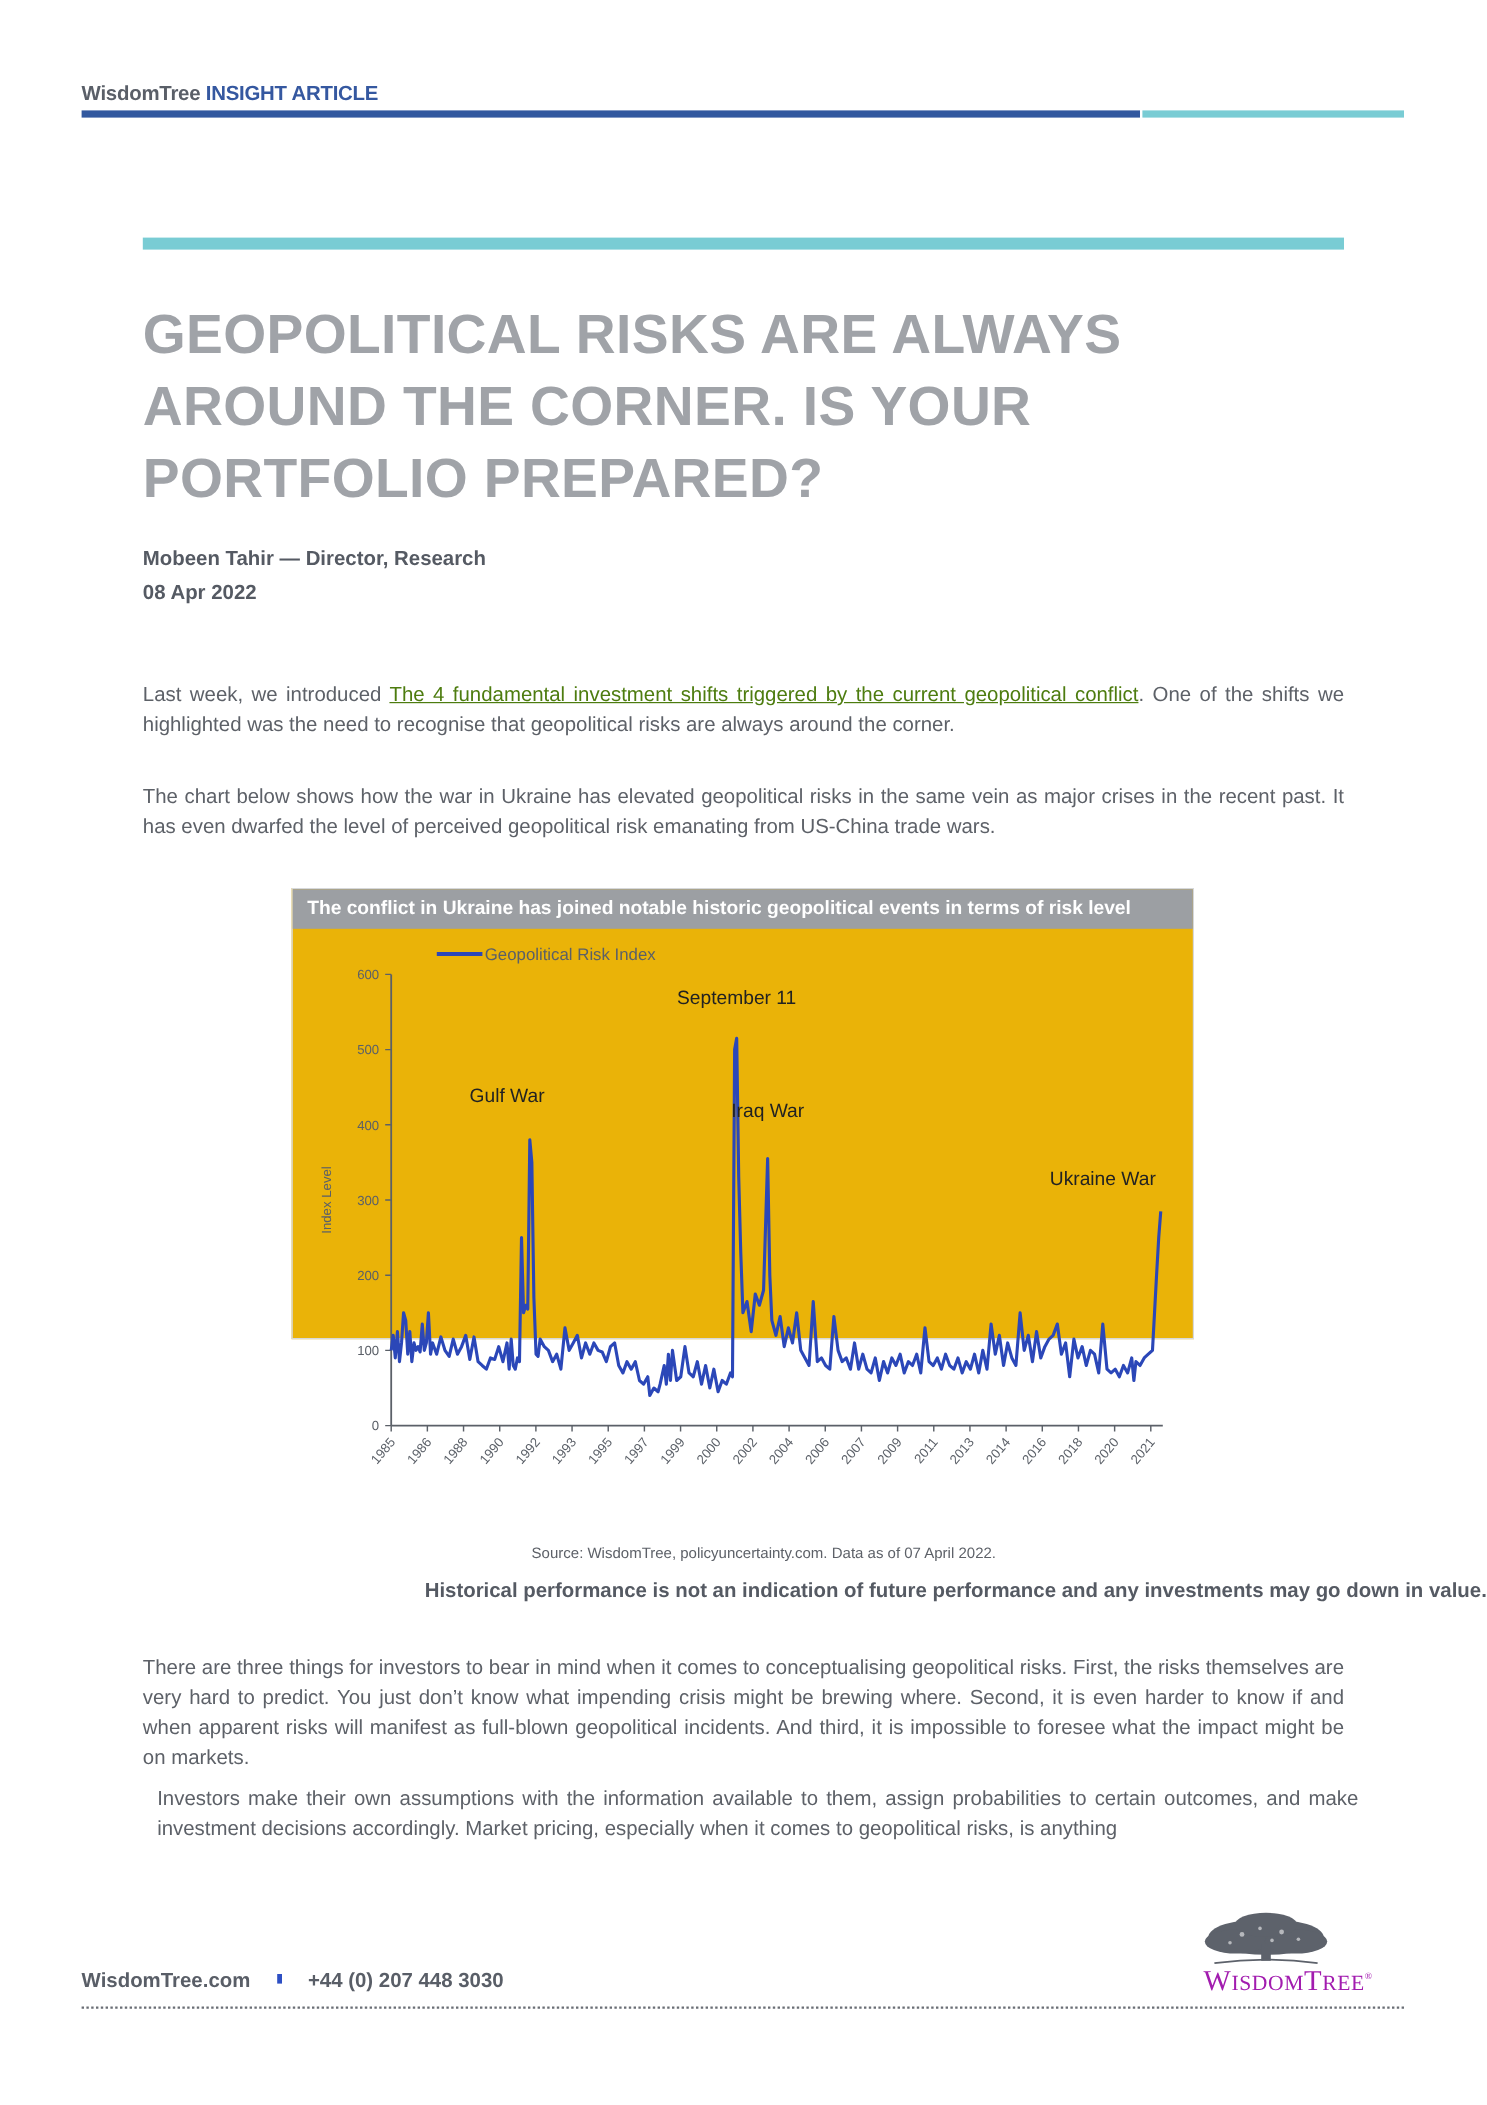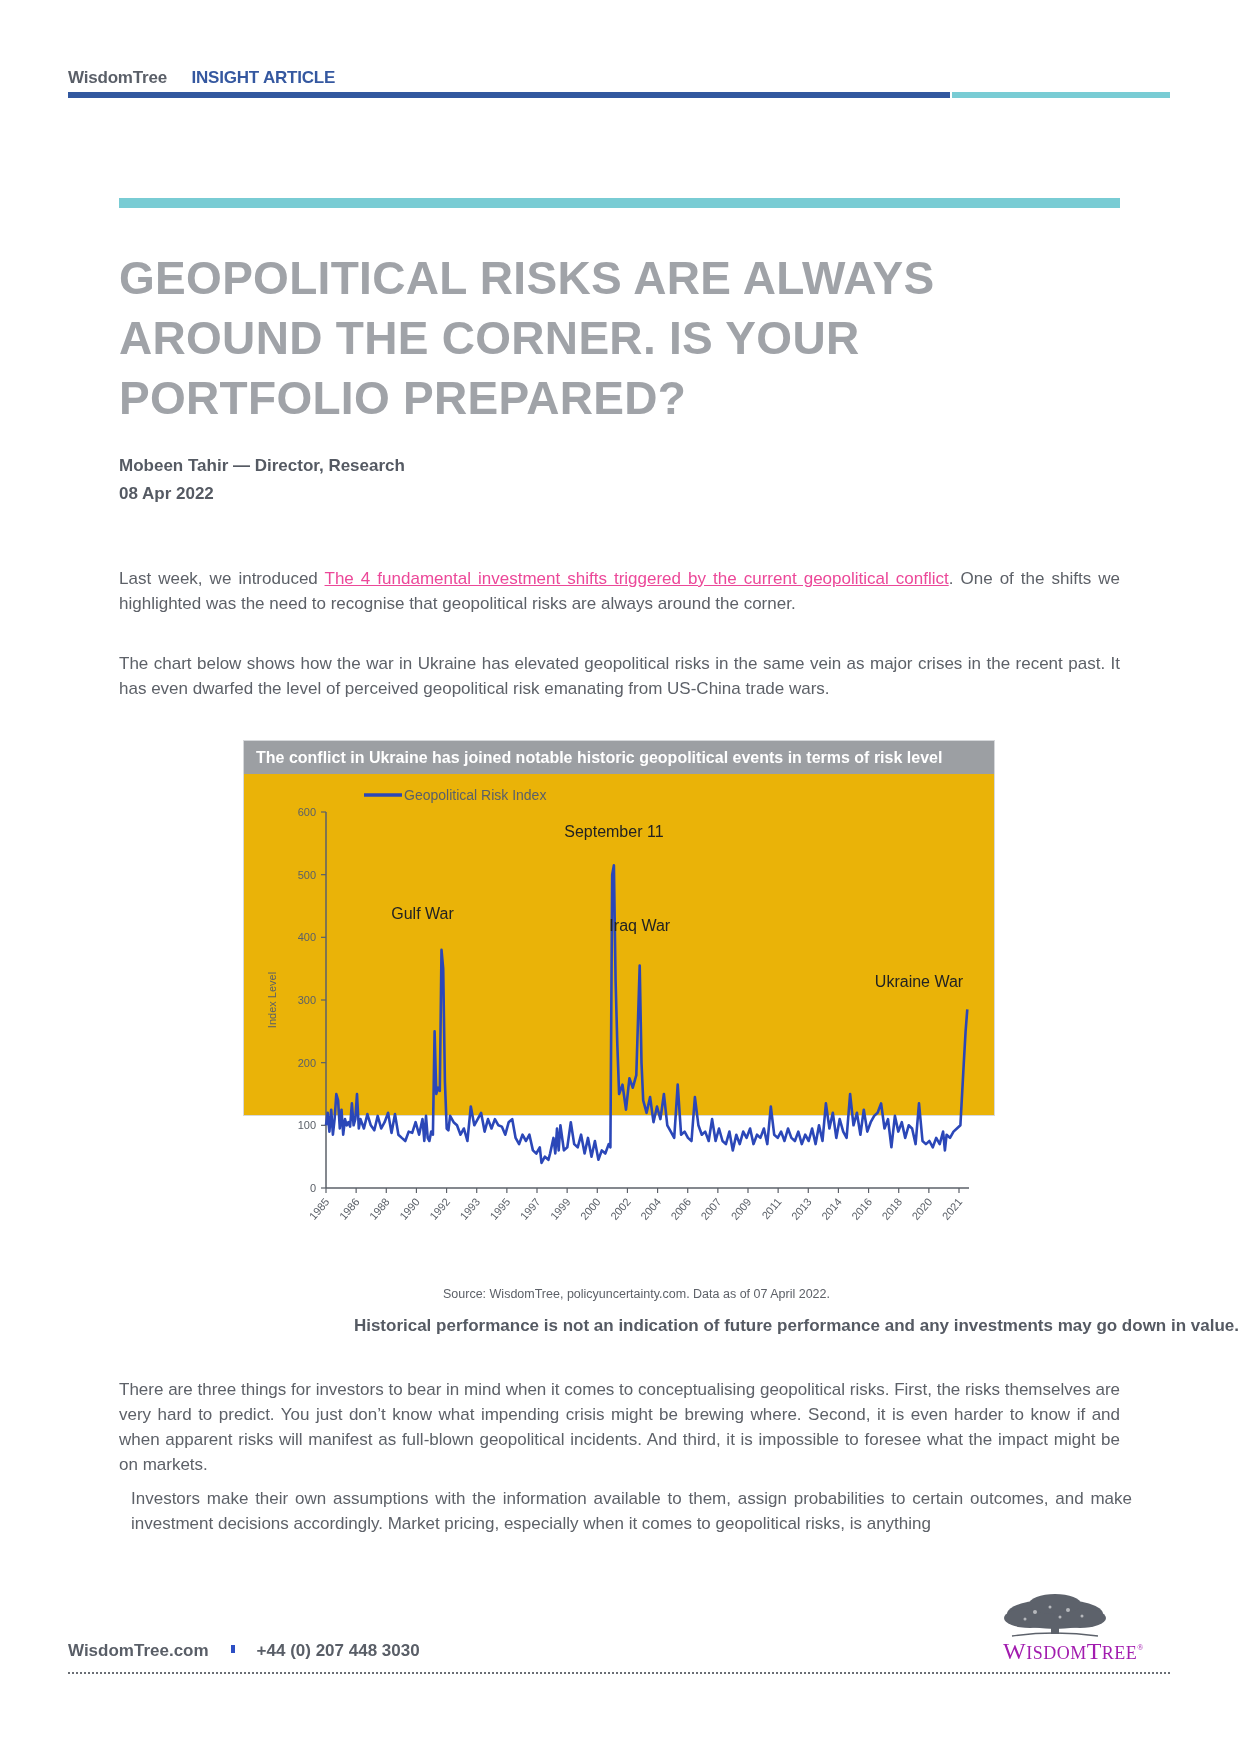--- a/index.html
+++ b/index.html
@@ -1,29 +1,29 @@
 <!DOCTYPE html>
 <html><head>
 <meta charset="utf-8">
 <style>
   html, body { margin: 0; padding: 0; background: #ffffff; }
   body { width: 1239px; height: 1754px; position: relative; overflow: hidden;
          font-family: "Liberation Sans", sans-serif; color: #5b6068; }
   .hdr-brand { position: absolute; left: 68px; top: 68px; font-size: 17px; font-weight: bold; letter-spacing: -0.2px; }
   .hdr-brand .b1 { color: #5a5f68; }
-  .hdr-brand .b2 { color: #3558a0; margin-left: 20px; }
+  .hdr-brand .b2 { color: #3558a0; }
   .hdr-bar-blue { position: absolute; left: 68px; top: 92px; width: 882px; height: 6px; background: #32589f; }
   .hdr-bar-teal { position: absolute; left: 952px; top: 92px; width: 218px; height: 6px; background: #79ccd4; }
   .title-bar { position: absolute; left: 119px; top: 198px; width: 1001px; height: 10px; background: #79ccd4; }
   .title { position: absolute; left: 119px; top: 248px; width: 1010px; margin: 0;
            font-size: 46px; line-height: 60px; font-weight: bold; color: #a0a3a8; letter-spacing: 0.3px; }
   .byline { position: absolute; left: 119px; top: 452px; font-size: 17px; font-weight: bold; color: #555a63; line-height: 28px; }
   .para { position: absolute; left: 119px; width: 1001px; font-size: 17px; line-height: 25px; color: #5d6168;
           text-align: justify; margin: 0; }
-  .para a { color: #ec4899; text-decoration: underline; }
+  .para a { color: #4d7c0f; text-decoration: underline; }
   .chart-box { position: absolute; left: 243px; top: 740px; width: 752px; height: 376px;
                border: 1px solid #d6d8db; background: #eab308; box-sizing: border-box; }
   .chart-title { position: absolute; left: 0; top: 0; width: 100%; height: 33px; background: #9c9fa3;
                  color: #ffffff; font-weight: bold; font-size: 16px; line-height: 33px; padding-left: 12px; box-sizing: border-box; }
   .chart-svg { position: absolute; left: 0; top: 0; }
   .source { position: absolute; left: 0; width: 1239px; top: 1287px; text-align: center; font-size: 12.5px; color: #5d6168; padding-left: 17px; }
   .disclaimer { position: absolute; left: 0; width: 1239px; top: 1316px; text-align: right; font-size: 17px; font-weight: bold; color: #555a63; }
   .foot-text { position: absolute; left: 68px; top: 1641px; font-size: 17px; font-weight: bold; color: #595e67; }
   .foot-text .sep { display: inline-block; width: 4px; height: 8px; background: #2d4fc4; margin: 0 22px; vertical-align: 3px; }
   .foot-dots { position: absolute; left: 68px; top: 1672px; width: 1102px; height: 0; border-top: 2px dotted #6a6e75; }

